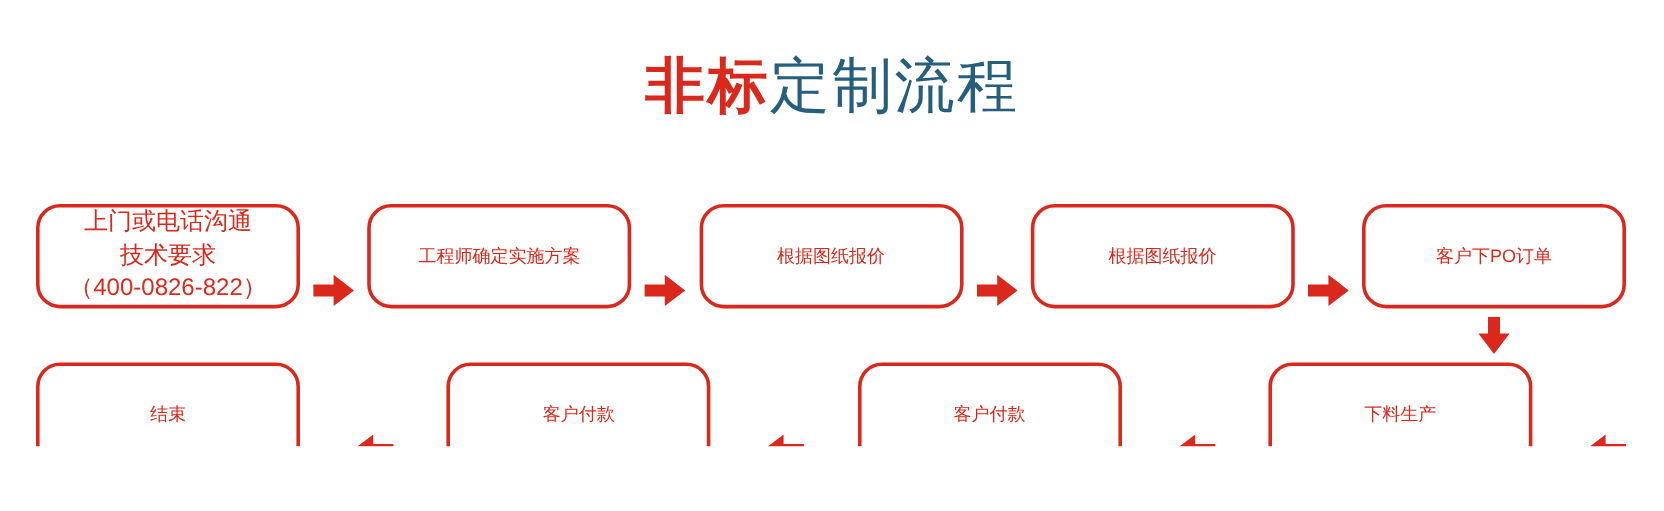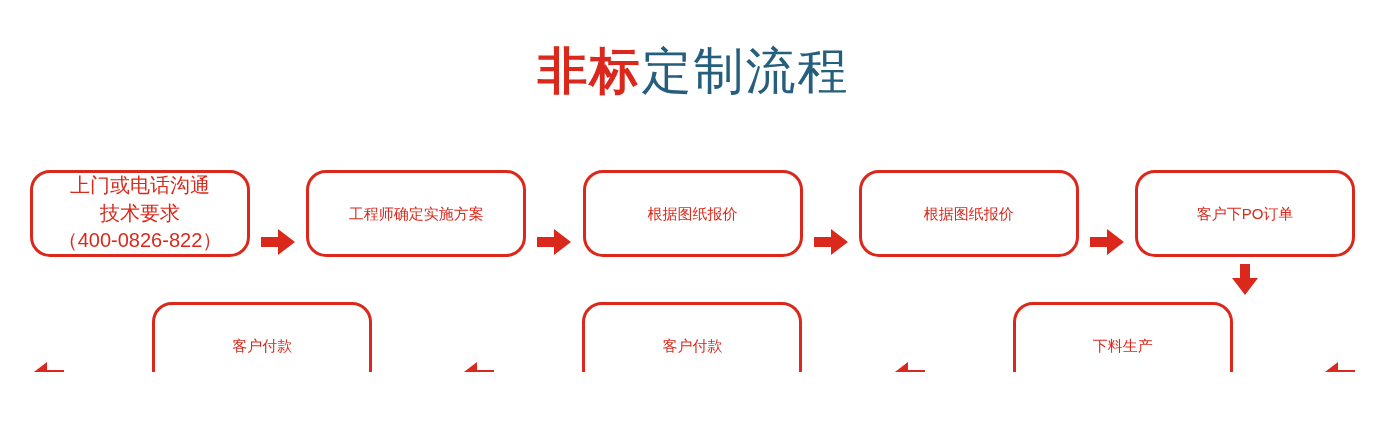--- a/index.html
+++ b/index.html
@@ -123,20 +123,23 @@
 
   <div class="connector">
     <div class="arrow-down-wrap">
       <svg class="arrow" width="30" height="31" viewBox="0 0 30 31">
         <path d="M10 0 H20 V14 H28 L15 31 L2 14 H10 Z"></path>
       </svg>
     </div>
   </div>
 
   <div class="row row2">
+    <div class="box">
+      <span class="box-label">结束</span>
+    </div>
     <svg class="arrow" width="34" height="30" viewBox="0 0 34 30">
       <path d="M34 10 H17 V2 L0 15 L17 28 V20 H34 Z"></path>
     </svg>
     <div class="box">
       <span class="box-label">客户付款</span>
     </div>
     <svg class="arrow" width="34" height="30" viewBox="0 0 34 30">
       <path d="M34 10 H17 V2 L0 15 L17 28 V20 H34 Z"></path>
     </svg>
     <div class="box">

